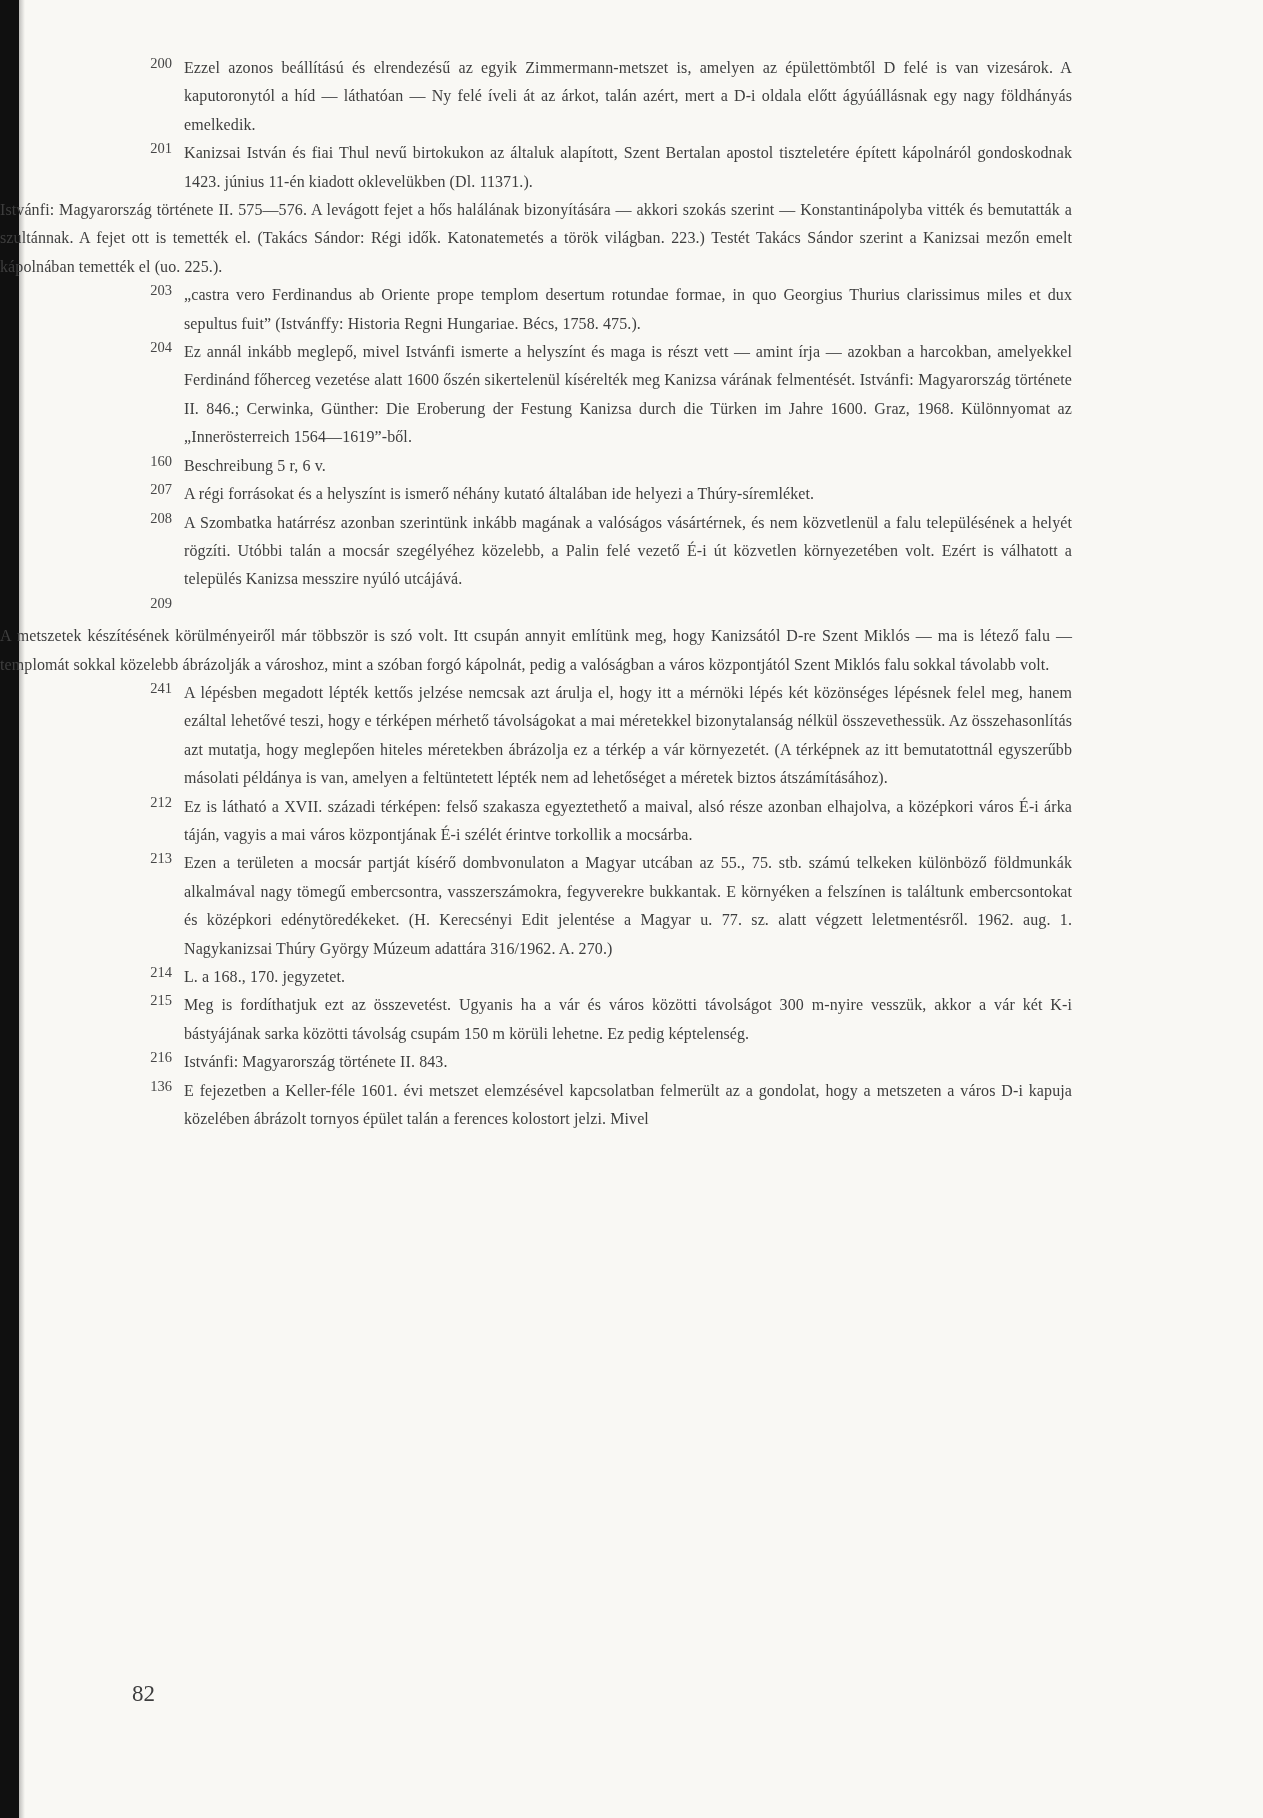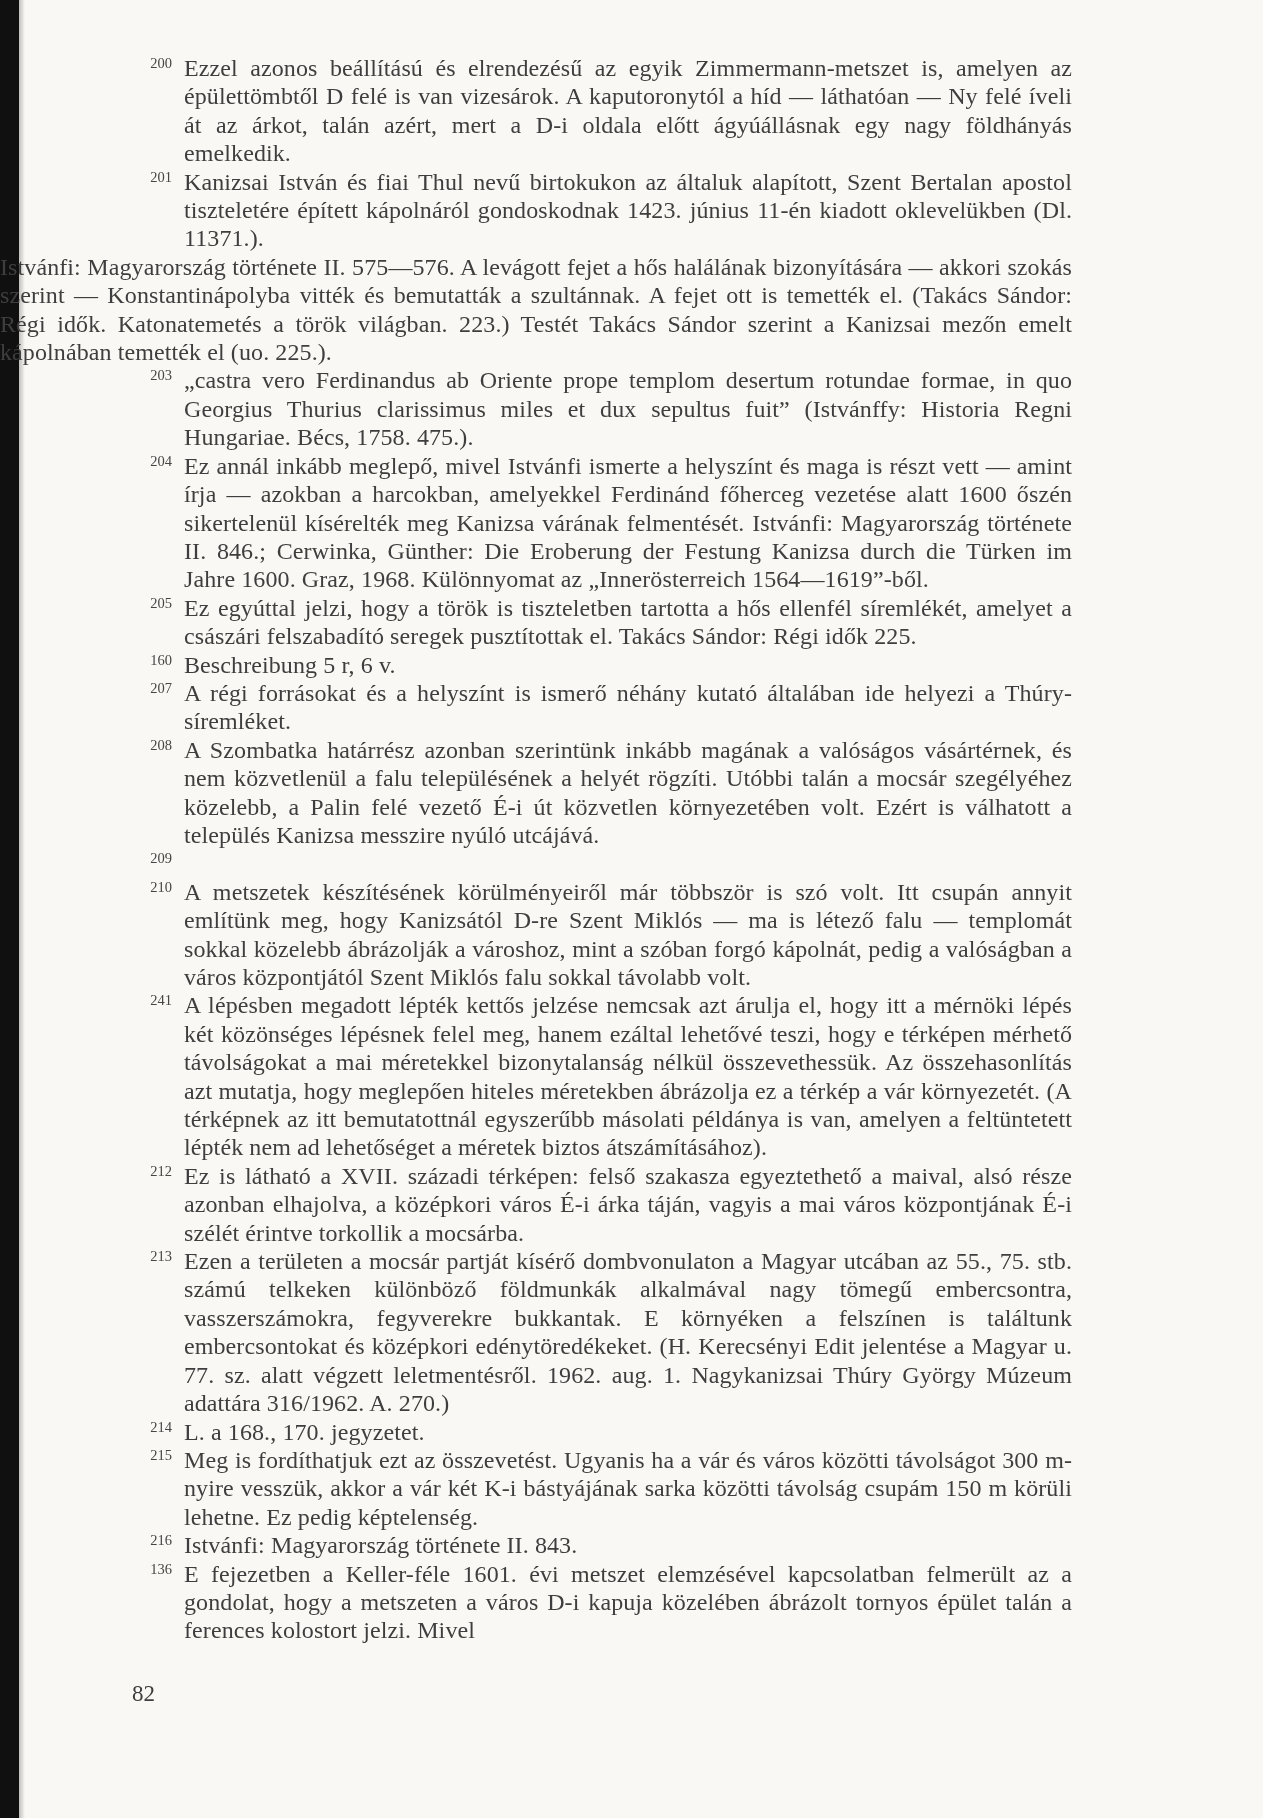--- a/index.html
+++ b/index.html
@@ -37,21 +37,21 @@
     text-align:right;
     padding-right:12px;
     font-size:14.5px;
     line-height:28.4px;
     position:relative;
     top:-5px;
     color:#464646;
   }
   .note-text {
     flex:1;
-    font-size:24px;
+    font-size:16px;
     line-height:28.4px;
     text-align:justify;
     letter-spacing:0.1px;
   }
   .page-number {
     position:absolute;
     left:132px;
     top:1681px;
     font-size:23px;
     color:#3e3e3e;
@@ -77,40 +77,35 @@
       </div>
       <div class="note">
         <span class="note-num">203</span>
         <div class="note-text">„castra vero Ferdinandus ab Oriente prope templom desertum rotundae formae, in quo Georgius Thurius clarissimus miles et dux sepultus fuit” (Istvánffy: Historia Regni Hungariae. Bécs, 1758. 475.).</div>
       </div>
       <div class="note">
         <span class="note-num">204</span>
         <div class="note-text">Ez annál inkább meglepő, mivel Istvánfi ismerte a helyszínt és maga is részt vett — amint írja — azokban a harcokban, amelyekkel Ferdinánd főherceg vezetése alatt 1600 őszén sikertelenül kísérelték meg Kanizsa várának felmentését. Istvánfi: Magyarország története II. 846.; Cerwinka, Günther: Die Eroberung der Festung Kanizsa durch die Türken im Jahre 1600. Graz, 1968. Különnyomat az „Innerösterreich 1564—1619”-ből.</div>
       </div>
       <div class="note">
-        <span class="note-num">205</span>
-        <div class="note-text">Ez egyúttal jelzi, hogy a török is tiszteletben tartotta a hős ellenfél síremlékét, amelyet a császári felszabadító seregek pusztítottak el. Takács Sándor: Régi idők 225.</div>
-      </div>
-      <div class="note">
         <span class="note-num">160</span>
         <div class="note-text">Beschreibung 5 r, 6 v.</div>
       </div>
       <div class="note">
         <span class="note-num">207</span>
         <div class="note-text">A régi forrásokat és a helyszínt is ismerő néhány kutató általában ide helyezi a Thúry-síremléket.</div>
       </div>
       <div class="note">
         <span class="note-num">208</span>
         <div class="note-text">A Szombatka határrész azonban szerintünk inkább magának a valóságos vásártérnek, és nem közvetlenül a falu településének a helyét rögzíti. Utóbbi talán a mocsár szegélyéhez közelebb, a Palin felé vezető É-i út közvetlen környezetében volt. Ezért is válhatott a település Kanizsa messzire nyúló utcájává.</div>
       </div>
       <div class="note">
         <span class="note-num">209</span>
       </div>
       <div class="note">
-        <span class="note-num">210</span>
         <div class="note-text">A metszetek készítésének körülményeiről már többször is szó volt. Itt csupán annyit említünk meg, hogy Kanizsától D-re Szent Miklós — ma is létező falu — templomát sokkal közelebb ábrázolják a városhoz, mint a szóban forgó kápolnát, pedig a valóságban a város központjától Szent Miklós falu sokkal távolabb volt.</div>
       </div>
       <div class="note">
         <span class="note-num">241</span>
         <div class="note-text">A lépésben megadott lépték kettős jelzése nemcsak azt árulja el, hogy itt a mérnöki lépés két közönséges lépésnek felel meg, hanem ezáltal lehetővé teszi, hogy e térképen mérhető távolságokat a mai méretekkel bizonytalanság nélkül összevethessük. Az összehasonlítás azt mutatja, hogy meglepően hiteles méretekben ábrázolja ez a térkép a vár környezetét. (A térképnek az itt bemutatottnál egyszerűbb másolati példánya is van, amelyen a feltüntetett lépték nem ad lehetőséget a méretek biztos átszámításához).</div>
       </div>
       <div class="note">
         <span class="note-num">212</span>
         <div class="note-text">Ez is látható a XVII. századi térképen: felső szakasza egyeztethető a maival, alsó része azonban elhajolva, a középkori város É-i árka táján, vagyis a mai város központjának É-i szélét érintve torkollik a mocsárba.</div>
       </div>

